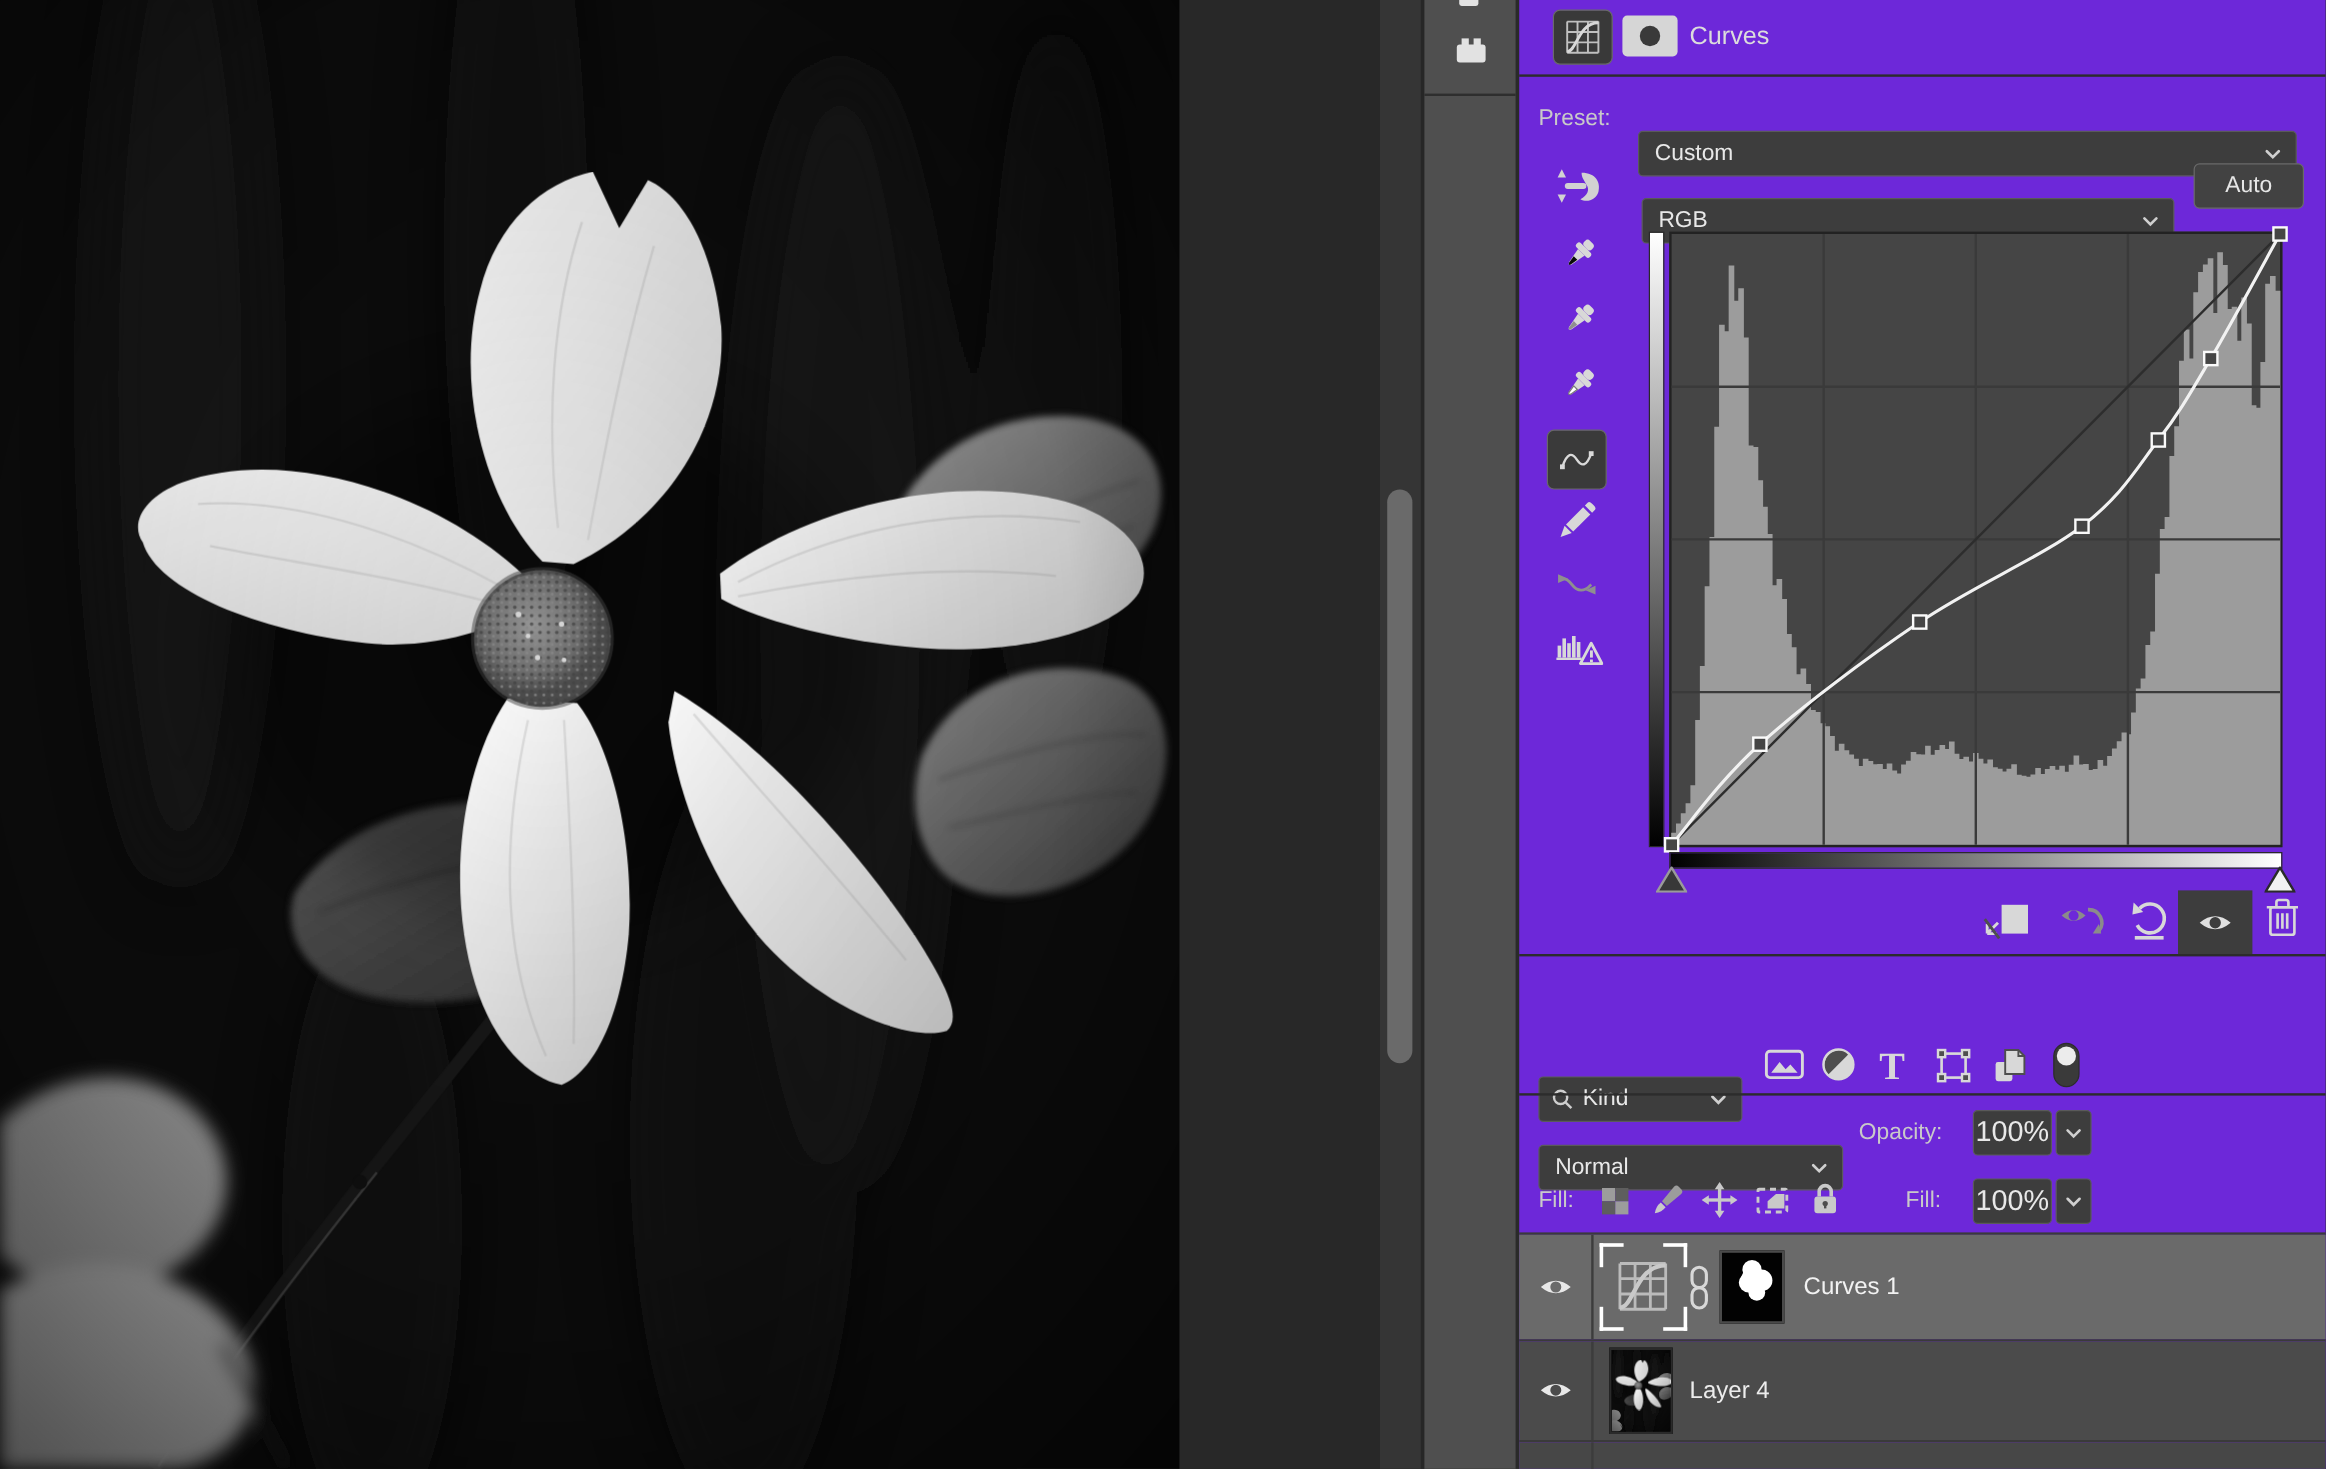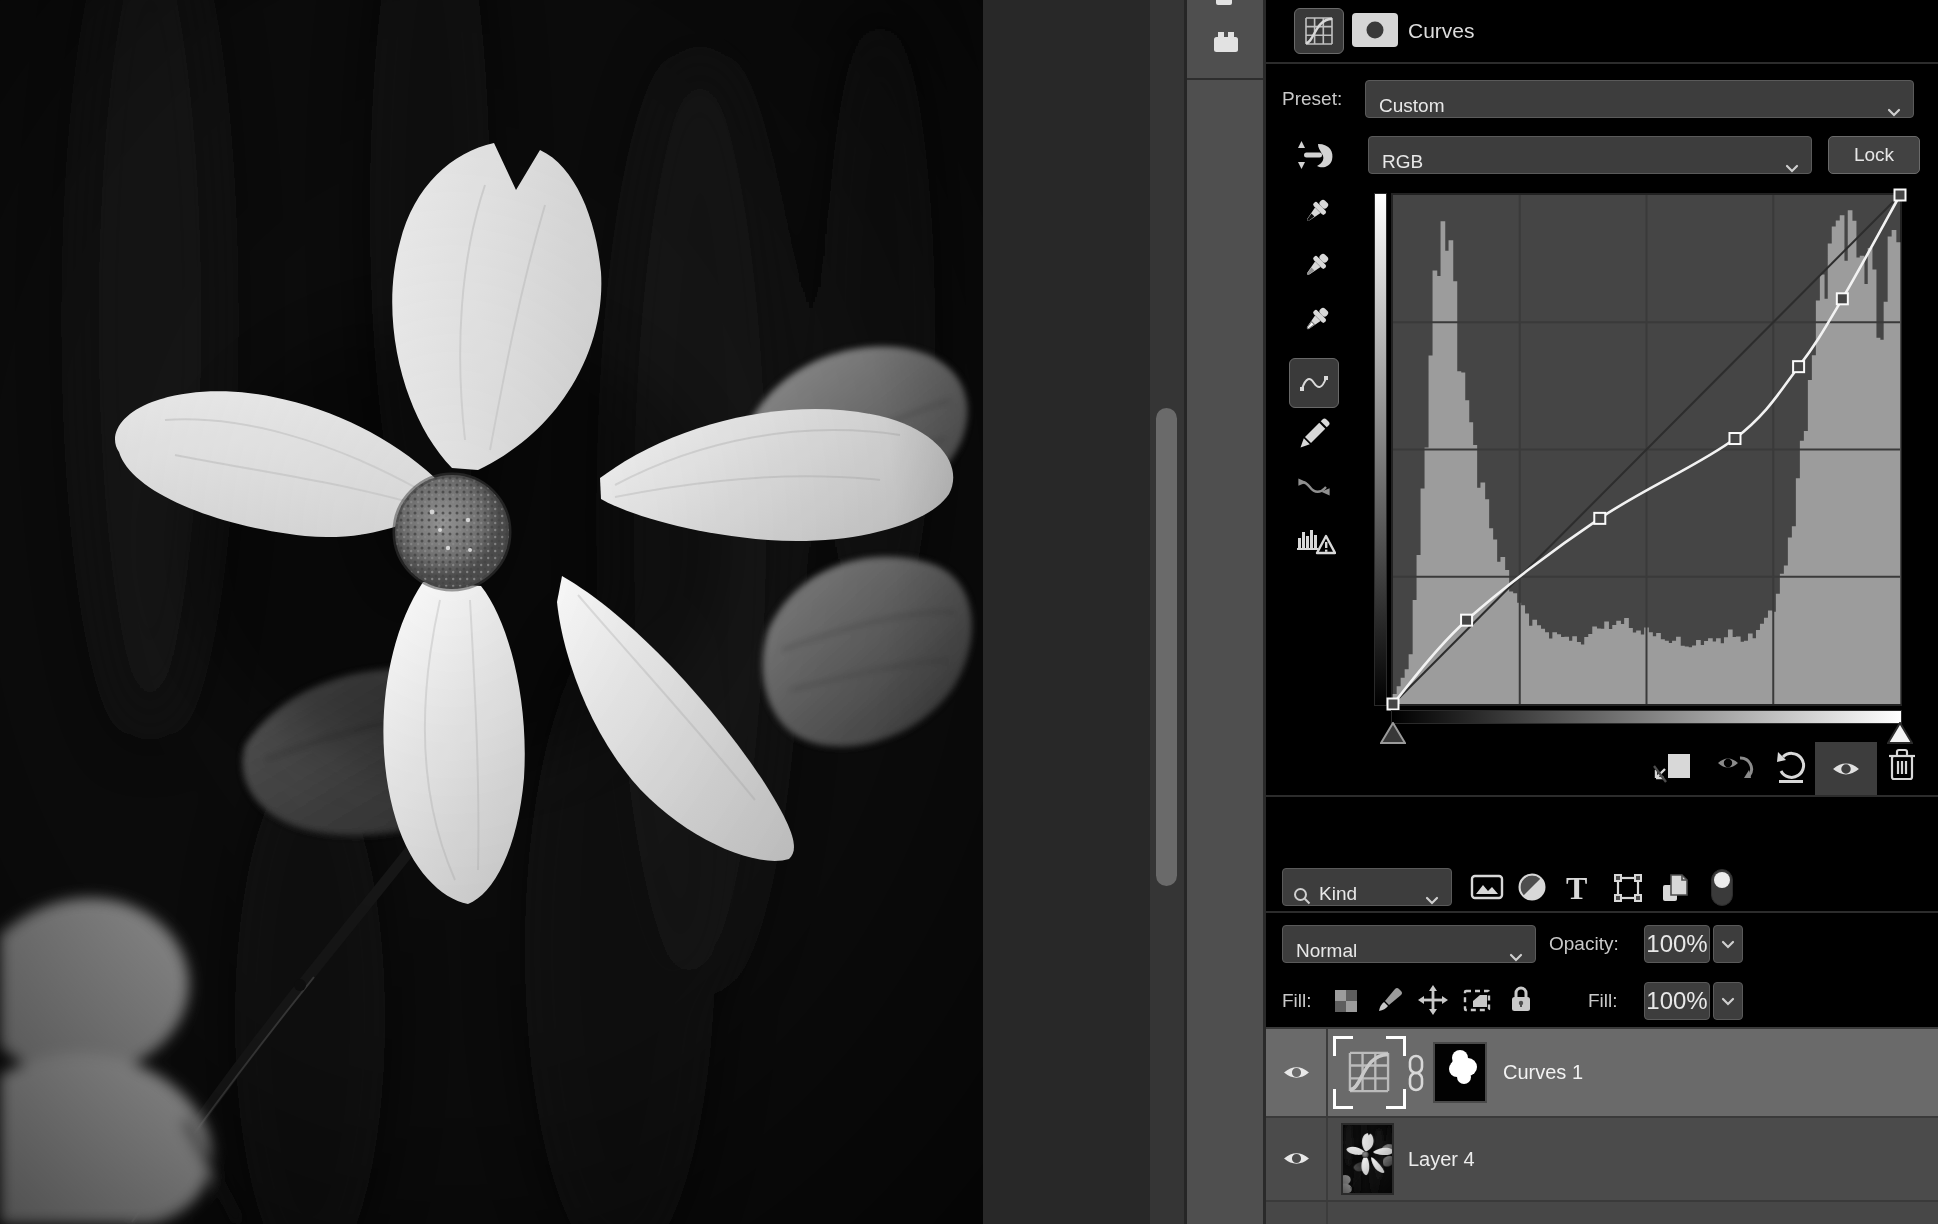--- a/index.html
+++ b/index.html
@@ -9,25 +9,25 @@
   .abs{position:absolute;}
   
   #photo{left:0;top:0;width:983px;height:1224px;background:#0d0d0d;}
   #pasteboard{left:983px;top:0;width:167px;height:1224px;background:#282828;}
   #scrollstrip{left:1150px;top:0;width:34px;height:1224px;background:#353535;border-right:3px solid #262626;}
   #scrollthumb{left:6px;top:408px;width:21px;height:478px;border-radius:11px;background:#6a6a6a;}
   
   #dock{left:1187px;top:0;width:76px;height:1224px;background:#4f4f4f;border-right:3px solid #2a2a2a;}
   #dock .dock-sep{position:absolute;left:0;top:78px;width:100%;height:2px;background:#2e2e2e;}
   
-  #panel{left:1266px;top:0;width:672px;height:1224px;background:#000000;}
+  #panel{left:1266px;top:0;width:672px;height:1224px;background:#6d28d9;}
   .panel-divider{position:absolute;left:0;width:672px;height:2px;background:#2c2c2c;}
   .label{font-size:19px;color:#c9c9c9;}
   .field{position:absolute;background:#3d3d3d;border:1px solid #5a5a5a;border-radius:4px;
-         box-sizing:border-box;display:flex;align-items:flex-end;}
+         box-sizing:border-box;display:flex;align-items:center;margin-top:29px;}
   .field .ftext{font-size:19px;color:#e8e8e8;padding-left:13px;flex:1;}
   .chev{margin-right:12px;flex:0 0 auto;}
   .btn{position:absolute;background:#424242;border:1px solid #6a6a6a;border-radius:5px;
        box-sizing:border-box;display:flex;align-items:center;justify-content:center;
        font-size:19px;color:#e6e6e6;}
   .valbox{position:absolute;background:#3d3d3d;border:1px solid #5a5a5a;border-radius:4px;
           box-sizing:border-box;display:flex;align-items:center;justify-content:center;
           font-size:24px;color:#e8e8e8;}
   
   #hdr-curves-btn{left:28px;top:8px;width:48px;height:44px;background:#393939;
@@ -231,21 +231,21 @@
         <path d="M26 8 C38 8 42 16 40 24 C38 31 30 33 25 30 C31 27 33 22 30 18 C28 14 26 12 26 8 Z"></path>
       </g>
     </svg>
     <div class="field" style="left:102px;top:136px;width:444px;height:38px">
       <span class="ftext">RGB</span>
       <svg class="chev" width="14" height="9">
           <use href="#sym-chev"></use>
         </svg>
     </div>
     <div class="btn" style="left:562px;top:136px;width:92px;height:38px">
-      <span>Lock</span>
+      <span>Auto</span>
     </div>
 
     <svg class="tool" style="top:196px" width="36" height="36" viewBox="0 0 24 24">
       <g transform="rotate(45 12 12)">
           <rect x="9" y="0.5" width="6" height="4.5" rx="2" fill="#d8d8d8"></rect>
           <rect x="6.8" y="5" width="10.4" height="3.4" rx="1.5" fill="#d8d8d8"></rect>
           <path d="M9.4 8.4 L14.6 8.4 L13 17 Q12 19.4 11 17 Z" fill="#d8d8d8"></path>
           <path d="M10.6 13 L13.4 13 L12.7 17.4 Q12 19 11.3 17.4 Z" fill="#0a0a0a"></path>
         </g>
     </svg>

